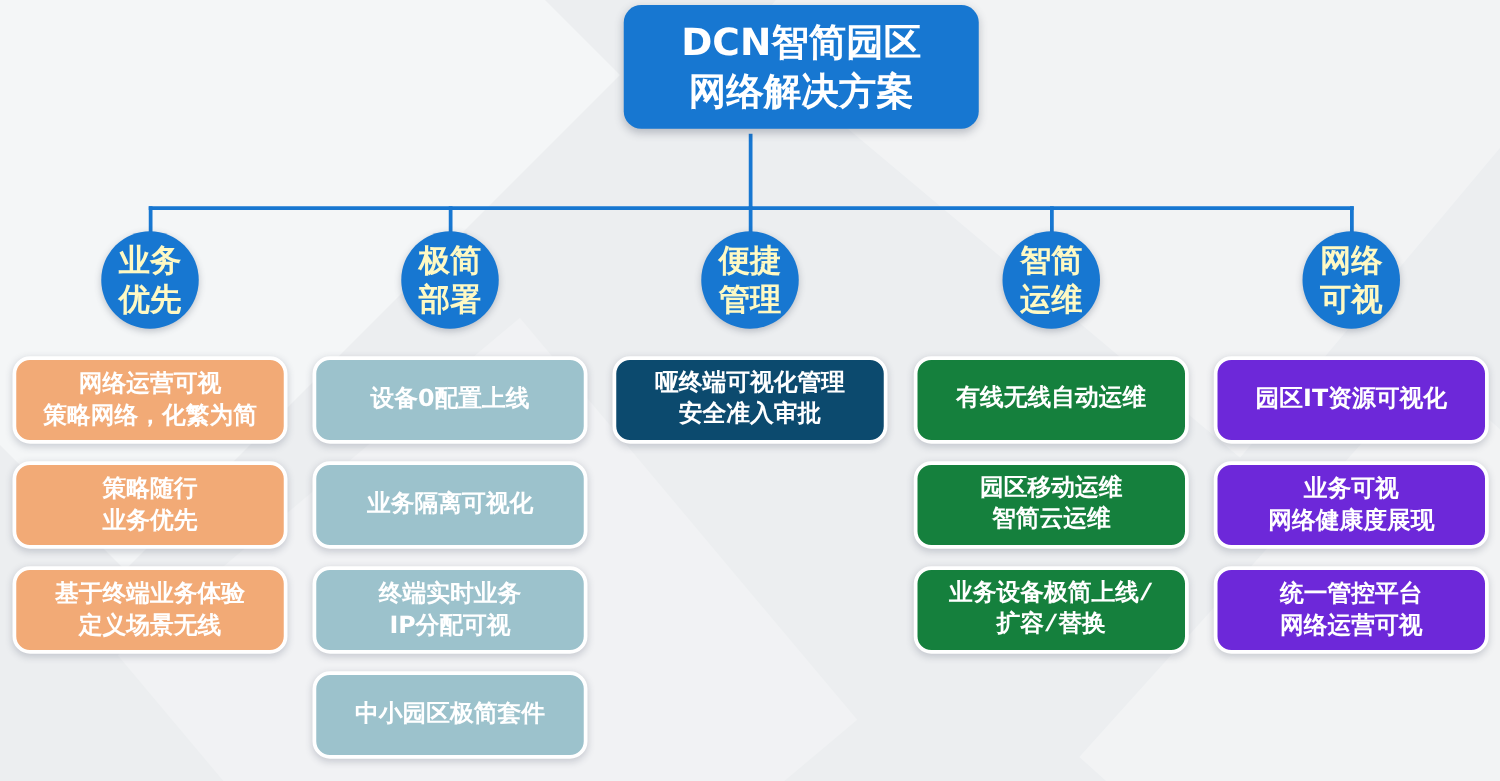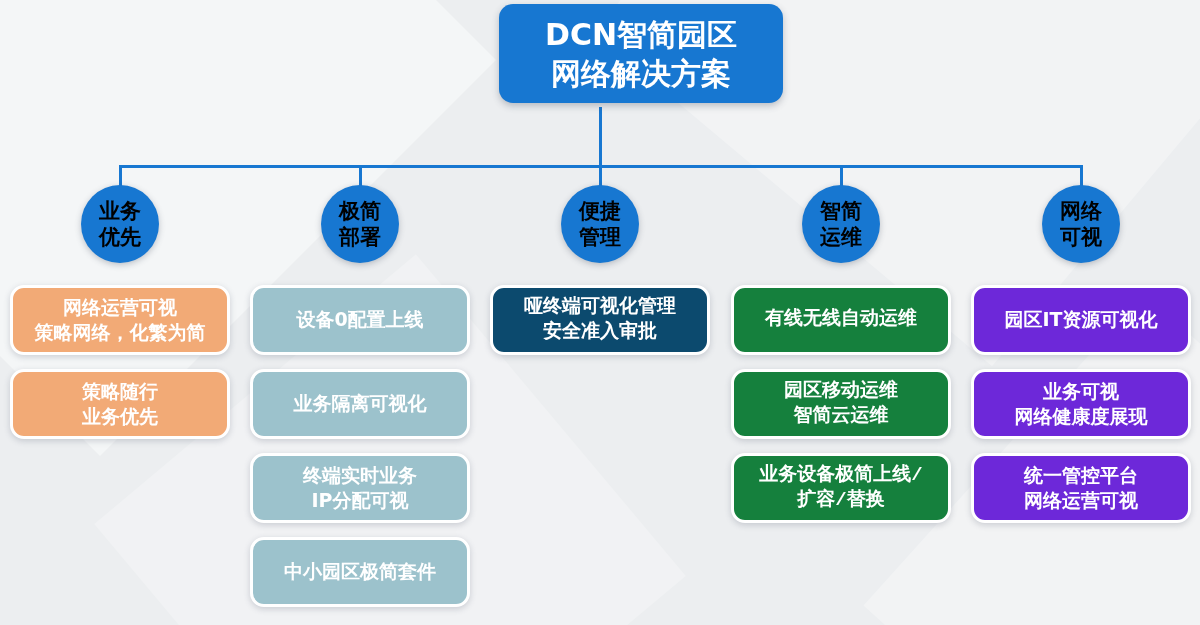--- a/index.html
+++ b/index.html
@@ -55,23 +55,23 @@
     top: 0;
     width: 220px; height: 625px;
   }
   .circle {
     position: absolute;
     top: 185px; left: 50%;
     transform: translateX(-50%);
     width: 78px; height: 78px;
     border-radius: 50%;
     background: #1777d1;
-    color: #000000;
+    color: #fef9c3;
     font-weight: bold;
-    font-size: 21px;
+    font-size: 25px;
     line-height: 1.25;
     display: flex; align-items: center; justify-content: center;
     text-align: center;
     white-space: pre-line;
     box-shadow: 0 2px 6px rgba(60,70,90,0.3);
   }
   .boxes {
     position: absolute;
     top: 285px; left: 0;
     width: 220px;
@@ -126,20 +126,22 @@
 网络解决方案</div>
 
   <div class="col c0">
     <div class="circle">业务
 优先</div>
     <div class="boxes">
       <div class="box">网络运营可视
 策略网络，化繁为简</div>
       <div class="box">策略随行
 业务优先</div>
+      <div class="box">基于终端业务体验
+定义场景无线</div>
     </div>
   </div>
 
   <div class="col c1">
     <div class="circle">极简
 部署</div>
     <div class="boxes">
       <div class="box">设备0配置上线</div>
       <div class="box">业务隔离可视化</div>
       <div class="box">终端实时业务

